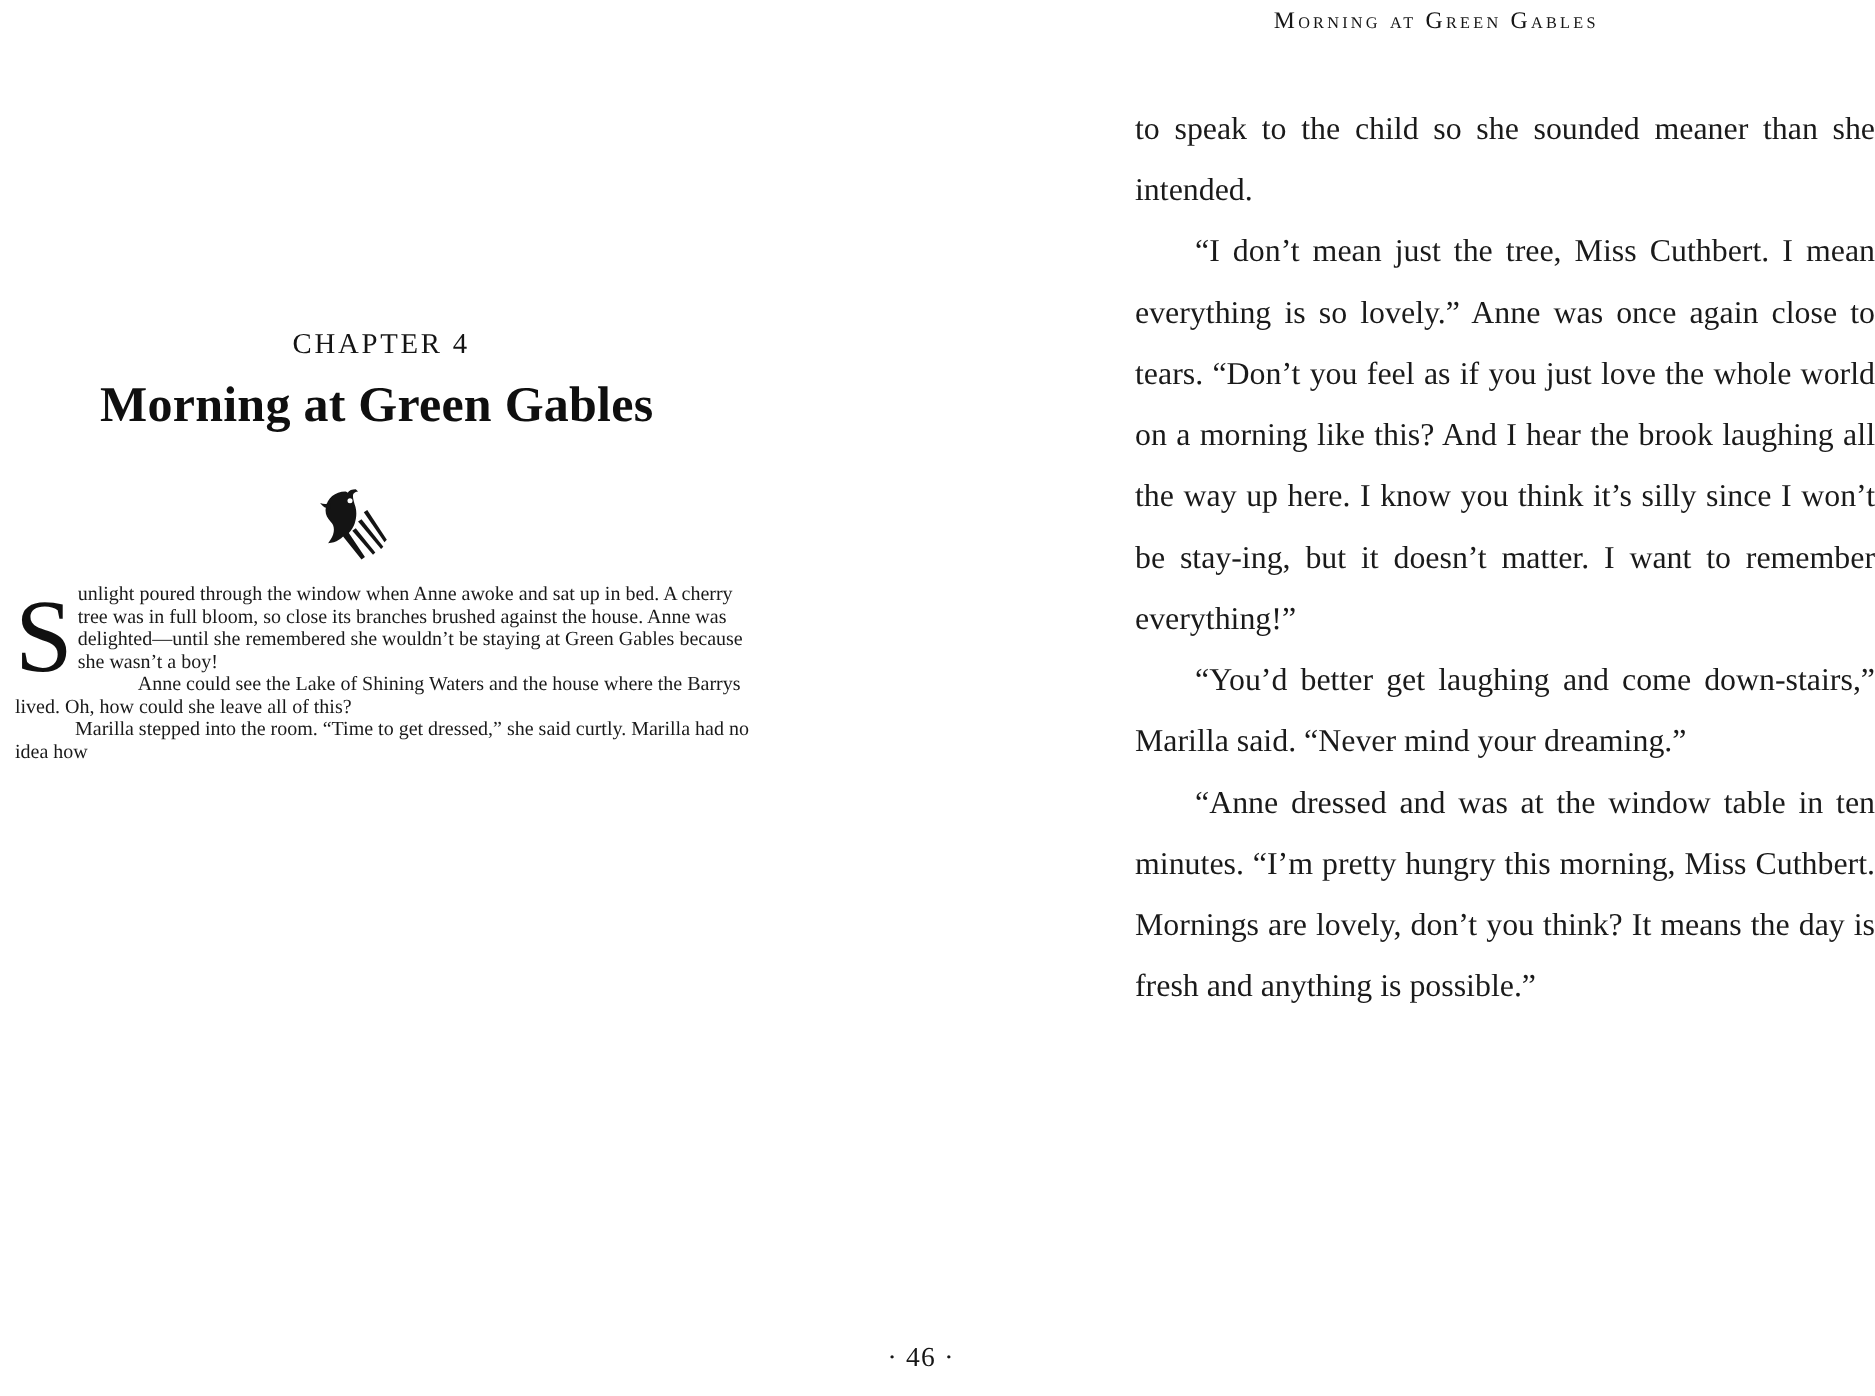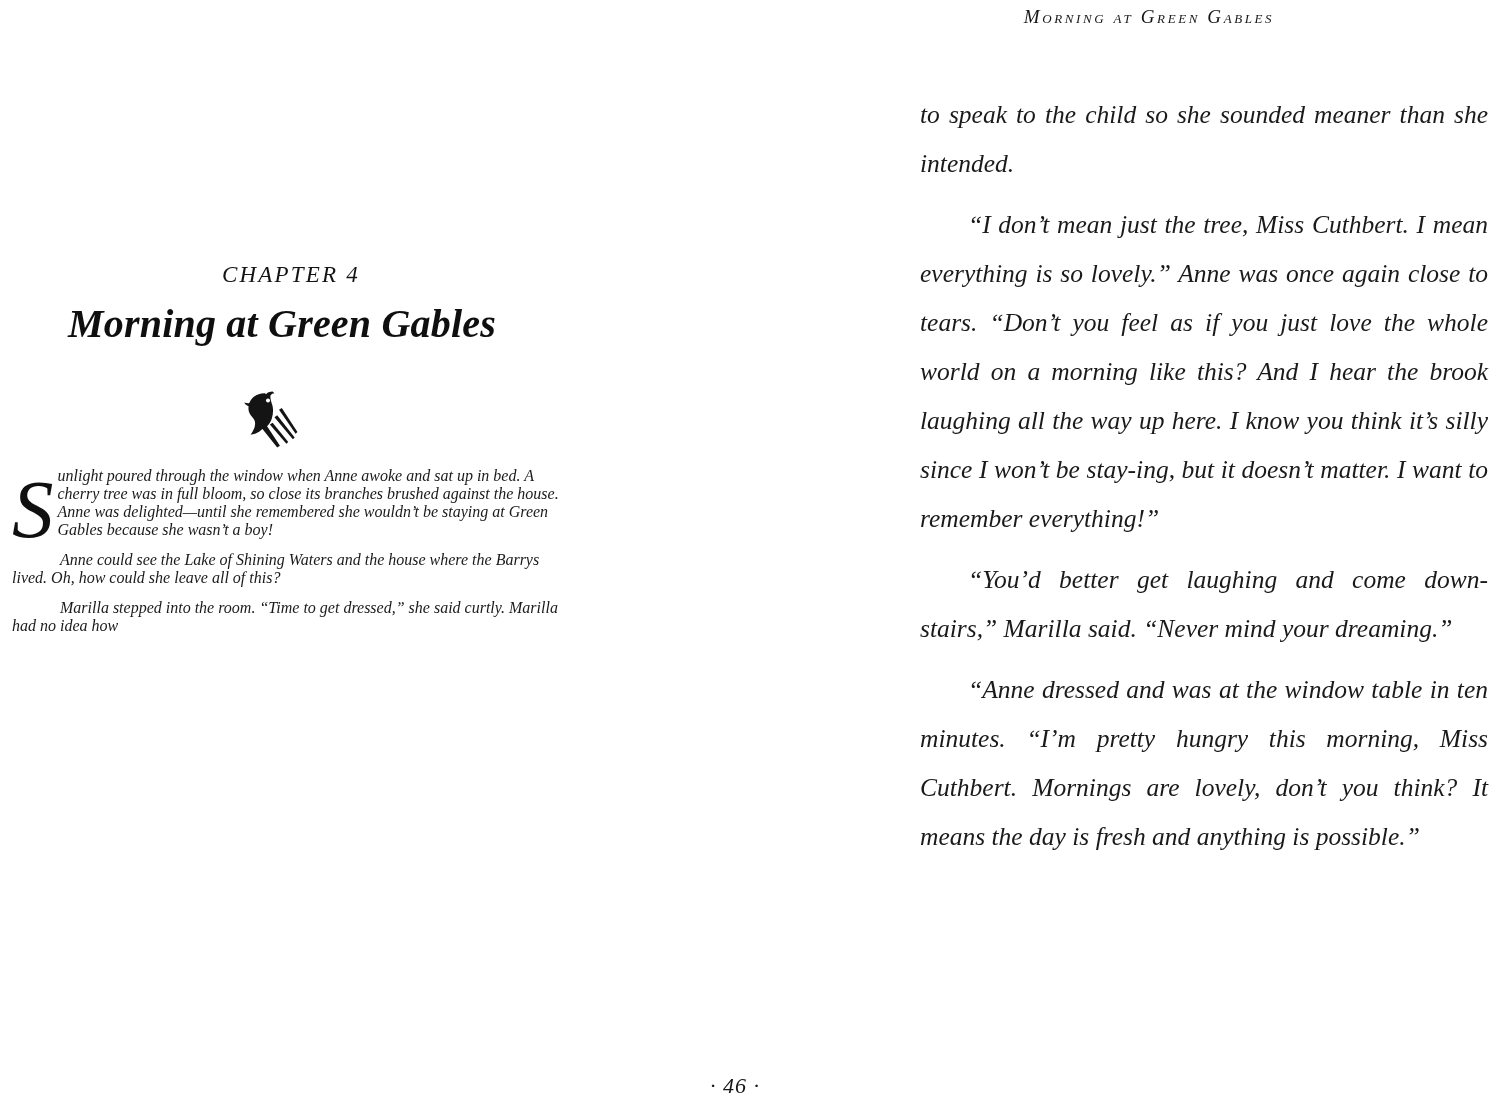--- a/index.html
+++ b/index.html
@@ -20,21 +20,20 @@
     position: absolute;
     inset: 0;
     display: flex;
   }
 
   .page {
     position: relative;
     width: 750px;
     height: 1117px;
     box-sizing: border-box;
-    font-style: italic;
   }
 
   
   .running-head {
     position: absolute;
     top: 6px;
     left: 0;
     width: 100%;
     text-align: center;
     font-family: "Liberation Serif", serif;
@@ -66,21 +65,21 @@
     color: #0f0f0f;
   }
 
   .ornament {
     margin: 26px 0 14px 222px;
     width: 92px;
     height: 92px;
   }
 
   p {
-    margin: 12px;
+    margin: 0;
     text-indent: 48px;
   }
   p.first {
     text-indent: 0;
   }
 
   
   .dropcap {
     float: left;
     font-size: 83px;
@@ -98,21 +97,21 @@
     width: 100%;
     text-align: left;
     font-size: 22px;
     letter-spacing: 1px;
     color: #161616;
   }
   .page-left .folio-inner { display: inline-block; transform: translateX(-152px); }
   .page-right .folio-inner { display: inline-block; transform: translateX(-40px); }
 
   
-  .left-body { position: absolute; top: 262px; left: 0; width: 590px; }
+  .left-body { position: absolute; top: 262px; left: 12px; width: 590px; }
   .left-body .col-inner { margin-top: 0; }
   .left-text { margin-top: 224px; }
 
   .right-body { position: absolute; top: 78px; left: 158px; width: 592px; }
   .right-body .colblock {
     font-size: 25.5px;
     line-height: 49px;
     text-align: justify;
   }
 </style>

